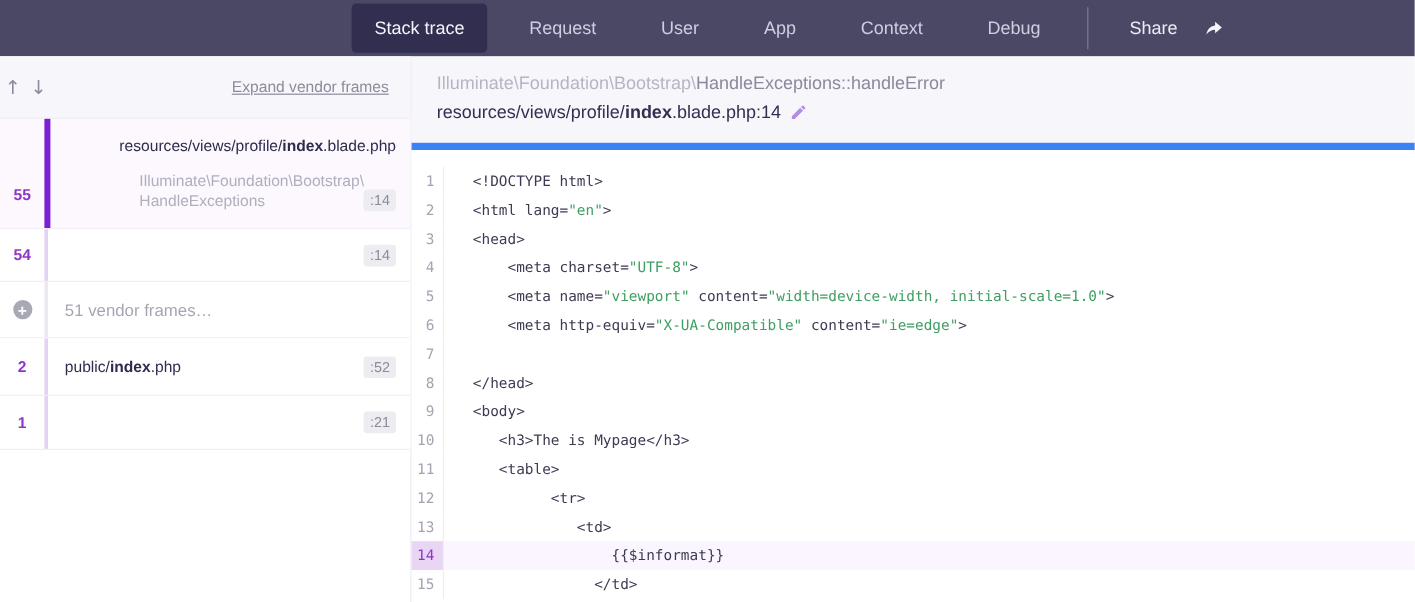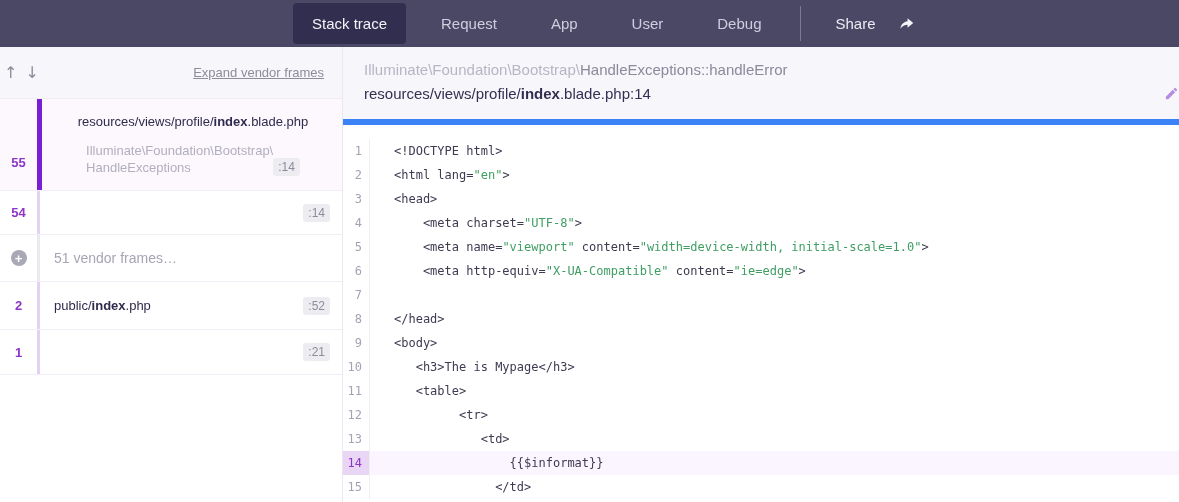--- a/index.html
+++ b/index.html
@@ -40,21 +40,21 @@
   .frame-body { flex:1; display:flex; align-items:center; justify-content:space-between;
                 padding:0 12px 0 14px; }
   .badge { background:#ececf1; color:#8d8b9c; font-size:12px; padding:2px 5px;
            border-radius:3px; font-family:"Liberation Sans", sans-serif; }
   .f-file { font-size:13px; color:#2f2b4d; }
   .f-file b { font-weight:bold; }
 
   .frame.selected { height:92px; background:#fcf8fe; }
   .frame.selected .frame-accent { width:5px; background:#7b1fd2; }
   .frame.selected .frame-num { align-items:flex-end; padding-bottom:20px; }
-  .frame.selected .frame-body { flex-direction:column; align-items:center;
+  .frame.selected .frame-body { flex-direction:column; align-items:flex-end;
                                 justify-content:center; gap:13px; }
   .class-row { display:flex; align-items:flex-end; justify-content:space-between; }
   .f-class { font-size:13px; color:#b1afbe; line-height:17px; }
   .f-class span { display:block; }
 
   .frame.empty { height:44px; }
   .frame.vendor { height:47px; }
   .frame.vendor .frame-accent { background:#eceaf1; }
   .vendor-label { font-size:14px; color:#a7a5b4; }
   .plus-circle { width:16px; height:16px; border-radius:50%; background:#a9a8b5;
@@ -62,43 +62,44 @@
                  font-size:13px; font-weight:bold; line-height:1; }
 
   
   .main { flex:1; display:flex; flex-direction:column; }
   .main-header { height:78px; background:#f7f6fa; border-bottom:6px solid #3b82f6;
                  padding:14px 0 0 21px; }
   .method-line { font-size:15px; }
   .method-ns { color:#b7b5c4; }
   .method-name { color:#8b899c; }
   .file-line { font-size:15px; color:#332f51; margin-top:7px; display:flex;
-               align-items:center; gap:7px;justify-content:space-between; }
+               align-items:center; gap:7px; }
   .file-line b { font-weight:bold; }
   .pencil-btn { background:none; border:none; cursor:pointer; display:flex; }
   .pencil-btn svg { width:15px; height:15px; fill:#b48ce0; }
 
   .code-area { flex:1; background:#fff; padding-top:14px;
                font-family:"DejaVu Sans Mono", monospace; font-size:12px; }
   .code-row { display:flex; align-items:center; height:24px; }
   .gutter { flex:0 0 27px; text-align:right; padding-right:7px; color:#a5a3b2;
             height:24px; line-height:24px; border-right:1px solid #f0eef4; }
   .code-text { white-space:pre; color:#3d3b52; padding-left:24px; }
   .code-text .str { color:#3f9e63; }
   .code-row.hl { background:#faf5fe; }
   .code-row.hl .gutter { background:#e9d6f4; color:#8d35c8; }
 </style>
 </head>
 <body>
 
 <header class="navbar">
   <button class="tab active">Stack trace</button>
   <button class="tab">Request</button>
+  <button class="tab">User</button>
   <button class="tab">App</button>
-  <button class="tab">User</button>
+  <button class="tab">Context</button>
   <button class="tab">Debug</button>
   <div class="nav-divider"></div>
   <button class="share-btn">
     <span>Share</span>
     <span style="display:flex">
       <svg viewBox="0 0 24 24">
           <path d="M13.5 4.5v4.2C7.2 9.6 4.3 13.8 3.2 19.5c2.8-4 6.6-5.8 10.3-5.8v4.3l8-6.7-8-6.8z"></path>
         </svg>
     </span>
   </button>

